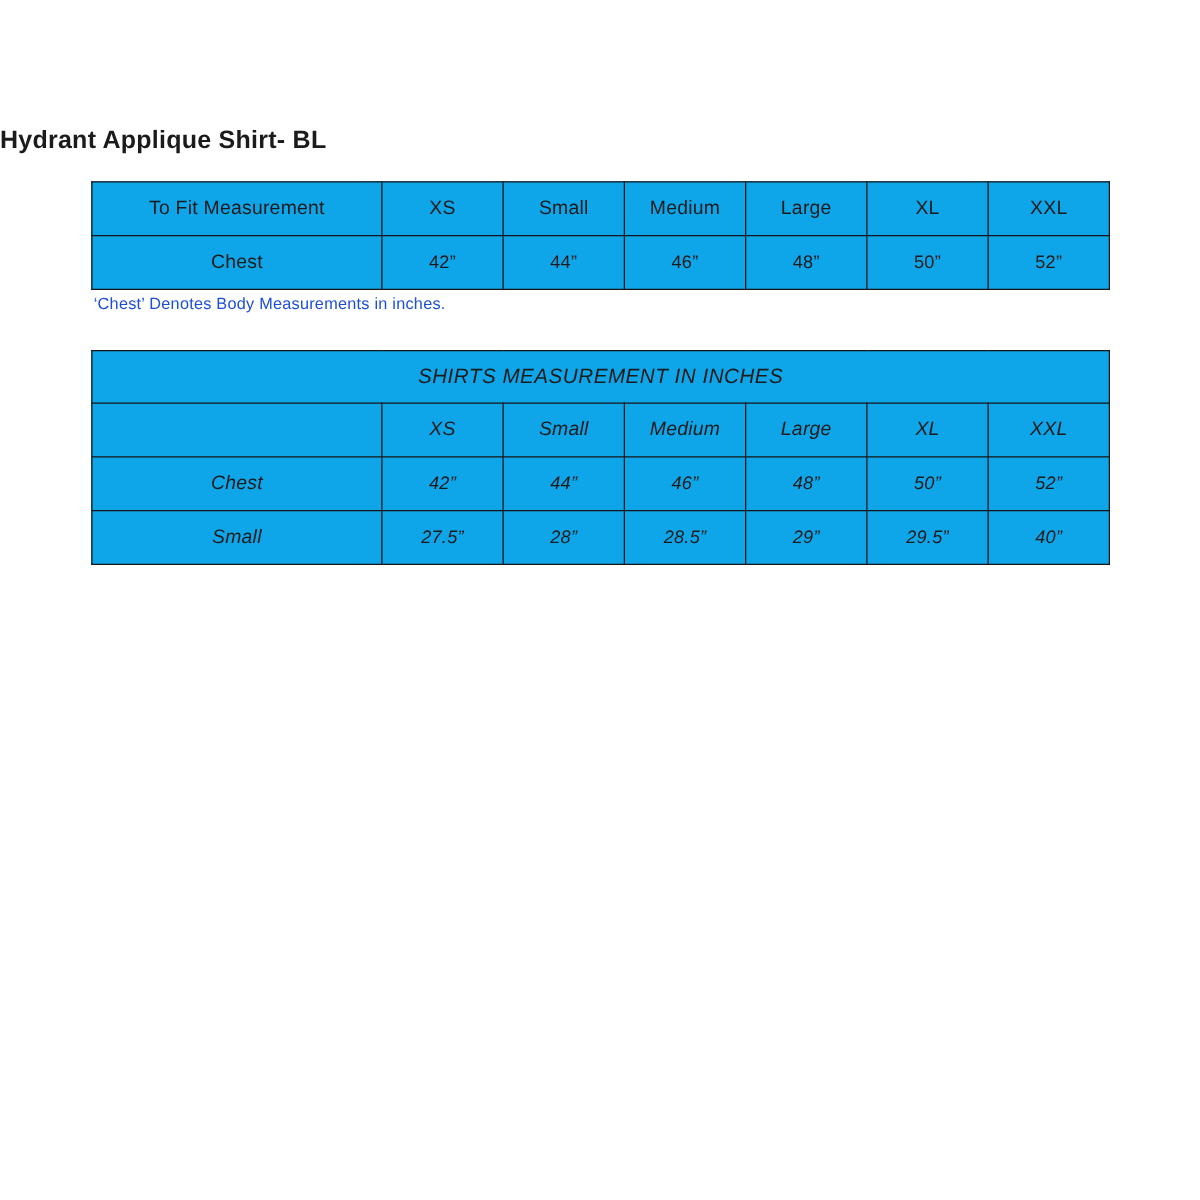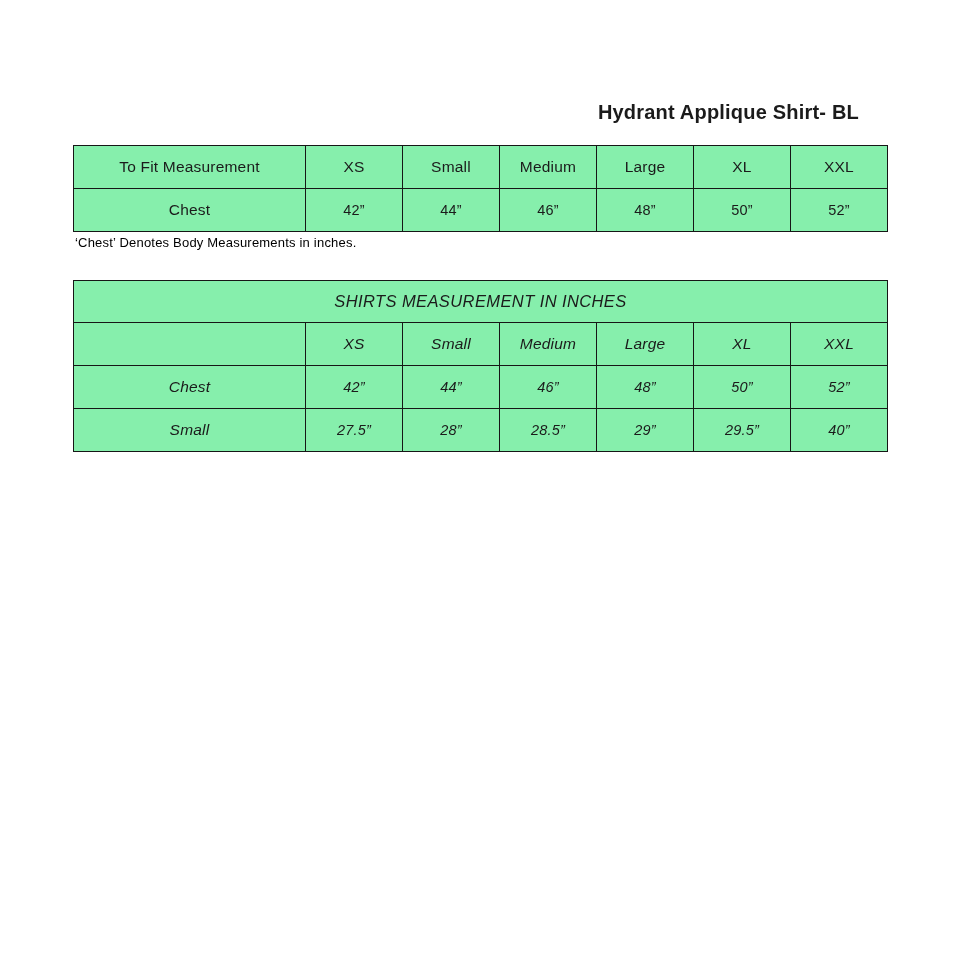--- a/index.html
+++ b/index.html
@@ -7,32 +7,32 @@
   body {
     background:#ffffff;
     font-family:"Liberation Sans", sans-serif;
     color:#1b1b1b;
     position:relative;
   }
   .page-title {
     position:absolute;
     left:0; top:101px;
     width:859px;
-    text-align:right;
+    text-align:left;
     font-size:20px;
     font-weight:700;
     letter-spacing:0.2px;
   }
   table.size-table {
     border-collapse:collapse;
     table-layout:fixed;
     width:814px;
     position:absolute;
     left:73px;
-    background:#86efac;
+    background:#0ea5e9;
   }
   .fit-table { top:145px; }
   .shirts-table { top:280px;font-style:italic; }
   col.col-label { width:232px; }
   col.col-size  { width:97px; }
   .size-table td, .size-table th {
     border:1px solid #161616;
     text-align:center;
     vertical-align:middle;
     font-weight:400;
@@ -42,21 +42,21 @@
   }
   .size-table tr { height:43px; }
   .shirts-table tr.span-row { height:42px; }
   .label-cell, .header-cell { font-size:15.5px; letter-spacing:0.2px; }
   .value-cell { font-size:14.5px; letter-spacing:0.2px; }
   .span-title-cell { font-size:16.5px; letter-spacing:0.4px; }
   .chest-note {
     position:absolute;
     left:75px; top:235px;
     font-size:13px;
-    color:#000000;
+    color:#1d4ed8;
     letter-spacing:0.2px;
   }
 </style>
 </head>
 <body>
 
 <div class="page-title">Hydrant Applique Shirt- BL</div>
 
 <table class="size-table fit-table">
   <colgroup>

